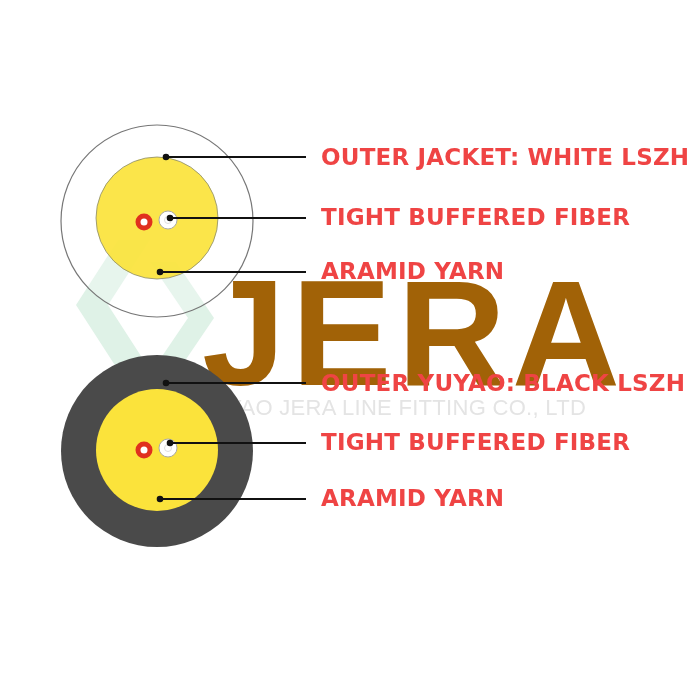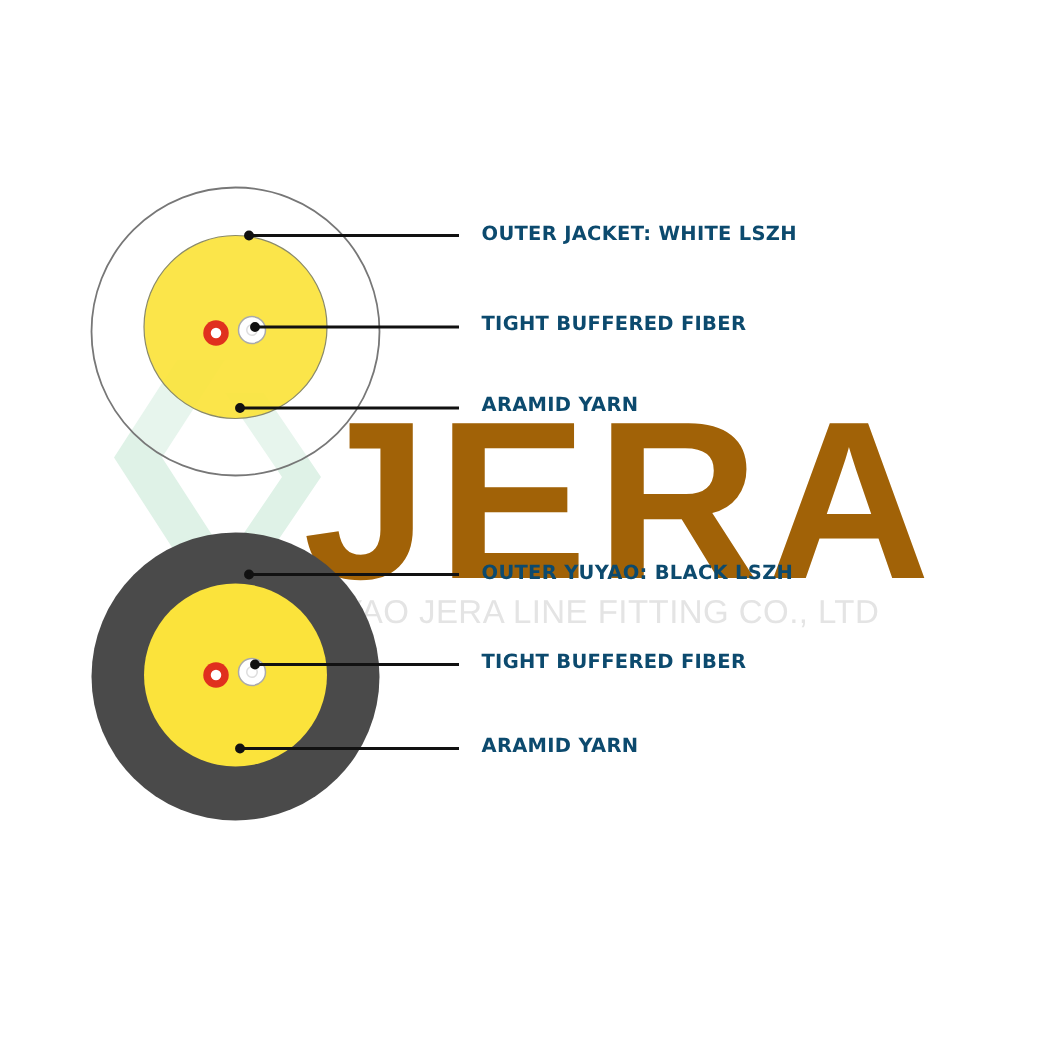--- a/index.html
+++ b/index.html
@@ -1,20 +1,20 @@
 <!DOCTYPE html>
 <html><head>
   <meta charset="utf-8">
   <style>
     html, body { margin:0; padding:0; background:#ffffff; }
     body { width:700px; height:700px; position:relative; overflow:hidden;
            font-family:"Liberation Sans", sans-serif; }
     svg.canvas { position:absolute; left:0; top:0; }
     .label { position:absolute; left:321px; font-family:"DejaVu Sans", sans-serif;
-             font-weight:bold; font-size:13px; color:#0c4a6e; letter-spacing:0.2px;
+             font-weight:bold; font-size:23px; color:#ef4444; letter-spacing:0.2px;
              white-space:nowrap; line-height:22px; }
     .wm-title { position:absolute; font-family:"Liberation Sans", sans-serif; font-weight:bold;
                 font-size:150px; color:#a16207; letter-spacing:6px; line-height:1; }
     .wm-sub { position:absolute; left:196px; top:395px; font-family:"Liberation Sans", sans-serif;
               font-size:22px; color:#e4e4e4; white-space:nowrap; letter-spacing:0.3px; }
   </style>
 </head>
 <body>
 
 <svg class="canvas" width="700" height="700">

